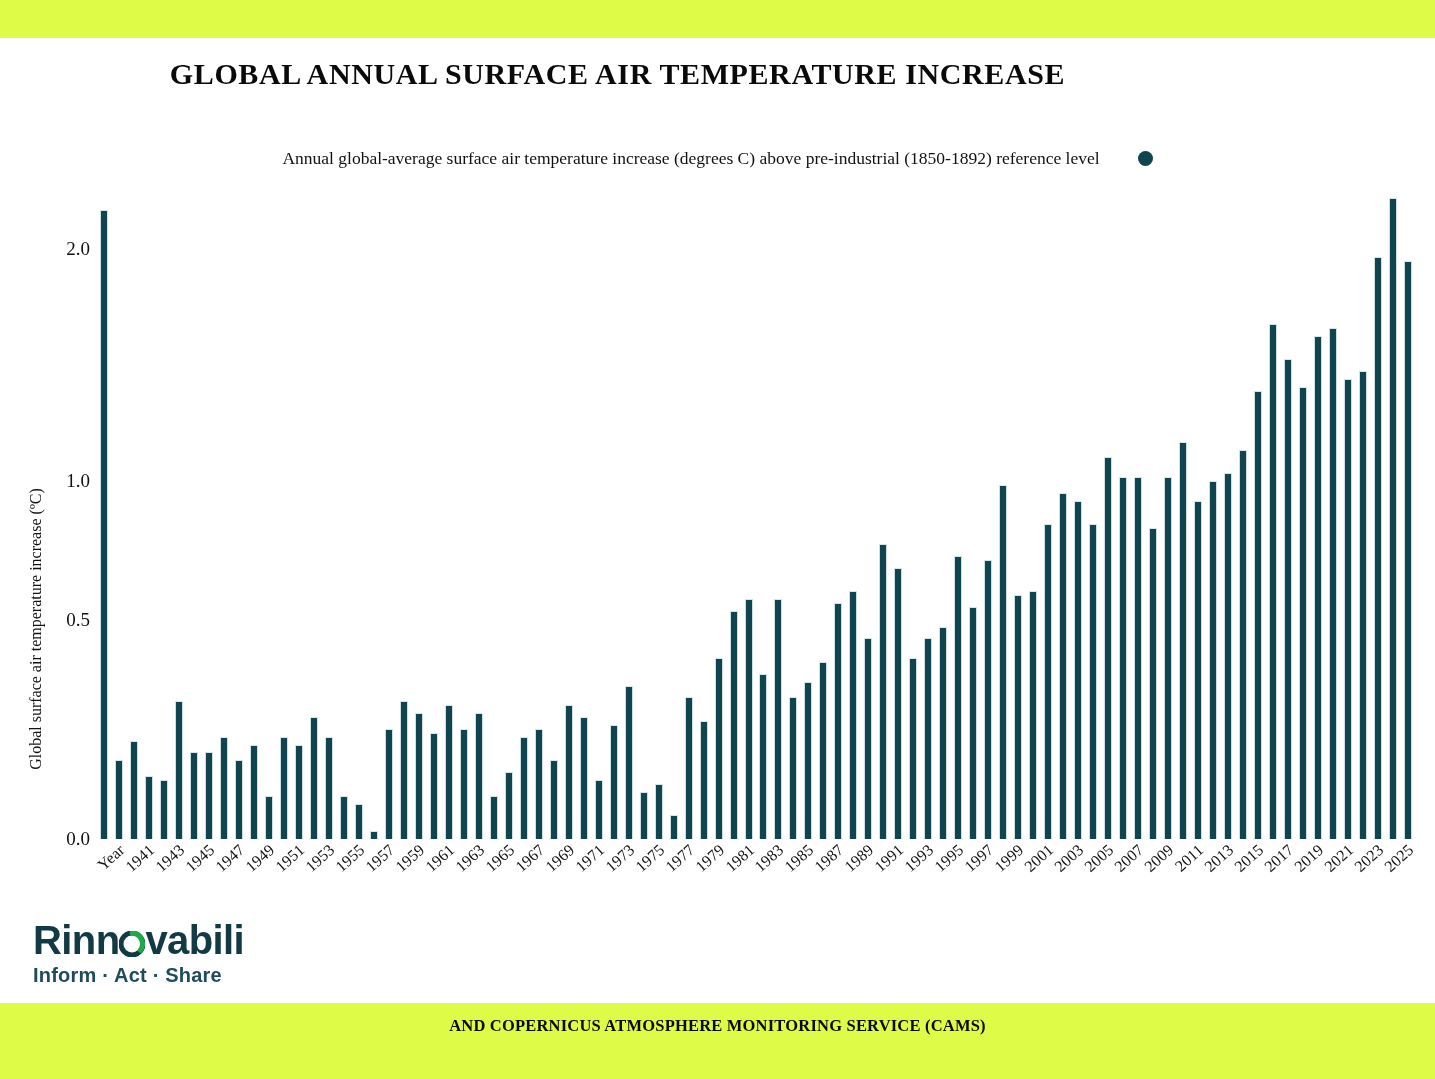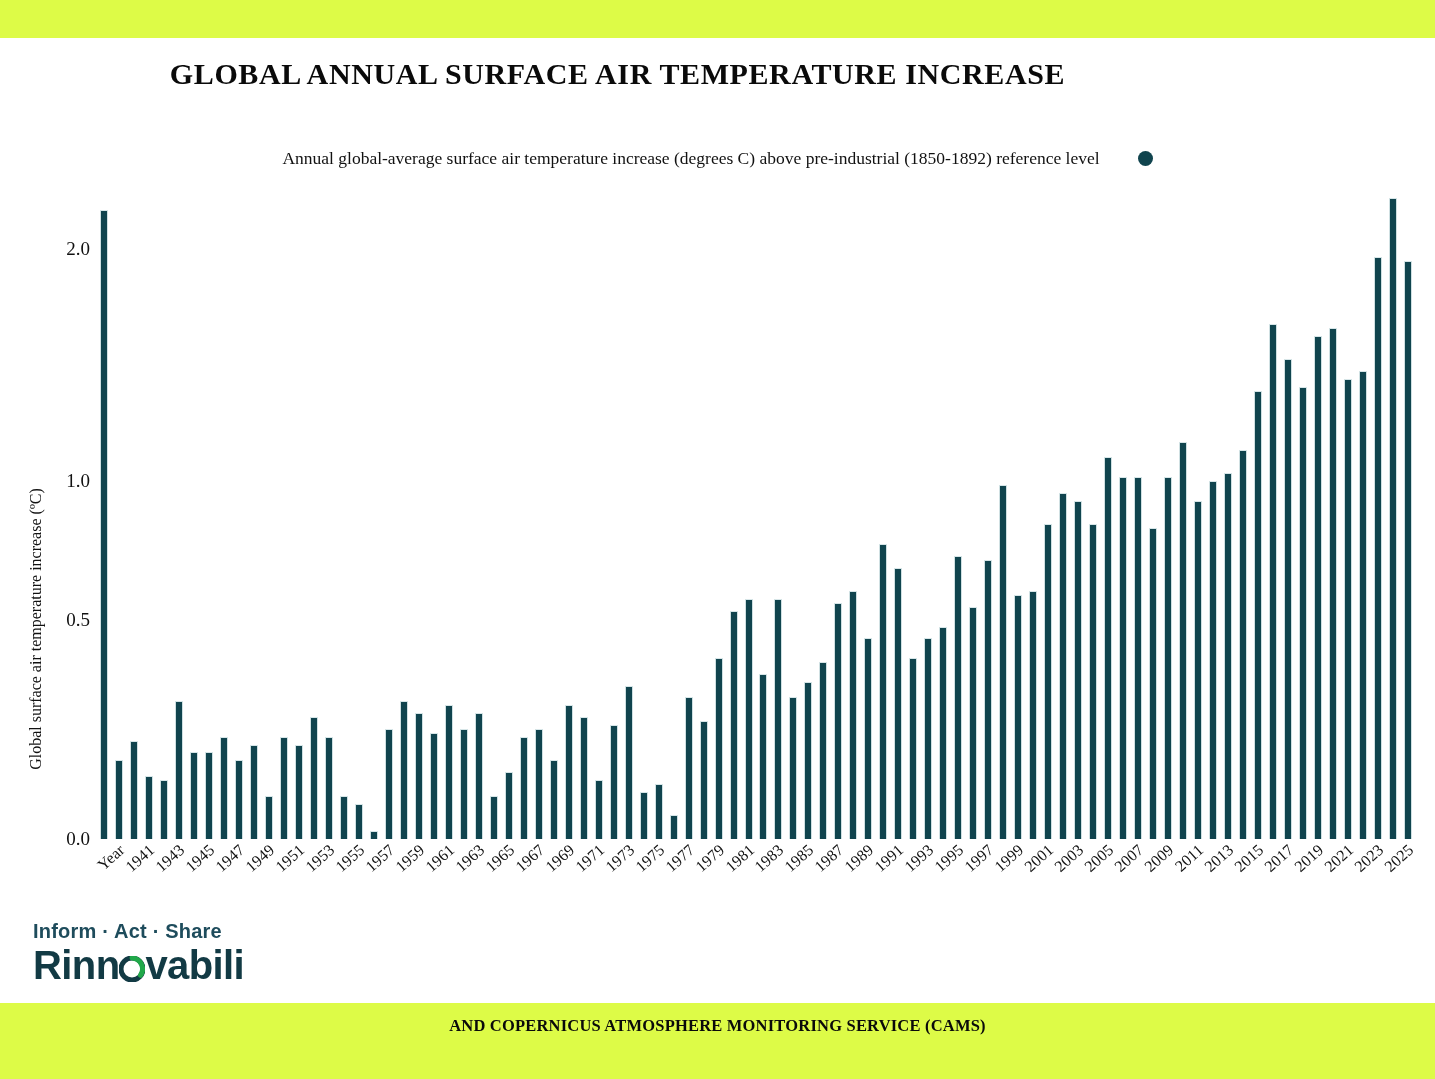--- a/index.html
+++ b/index.html
@@ -296,22 +296,22 @@
     <div class="xtick" style="left: 1127.81px;">2013</div>
     <div class="xtick" style="left: 1157.76px;">2015</div>
     <div class="xtick" style="left: 1187.72px;">2017</div>
     <div class="xtick" style="left: 1217.67px;">2019</div>
     <div class="xtick" style="left: 1247.62px;">2021</div>
     <div class="xtick" style="left: 1277.58px;">2023</div>
     <div class="xtick" style="left: 1307.53px;">2025</div>
   </div>
 
 <div id="logo">
-  <div id="logo-tag">Inform · Act · Share</div>
   <div id="logo-word"><span>Rinn</span><span id="logo-o"><svg width="26" height="26" viewBox="0 0 26 26">
           <circle cx="13" cy="13" r="11" fill="none" stroke="#123a44" stroke-width="5"></circle>
           <path d="M13 2 A11 11 0 0 1 21.5 19.3" fill="none" stroke="#21a84a" stroke-width="5" stroke-linecap="round"></path>
         </svg></span><span>vabili</span></div>
+  <div id="logo-tag">Inform · Act · Share</div>
 </div>
 
 <div id="footer">
   <div class="f-line">AND COPERNICUS ATMOSPHERE MONITORING SERVICE (CAMS)</div>
 </div>
 
 </body></html>

